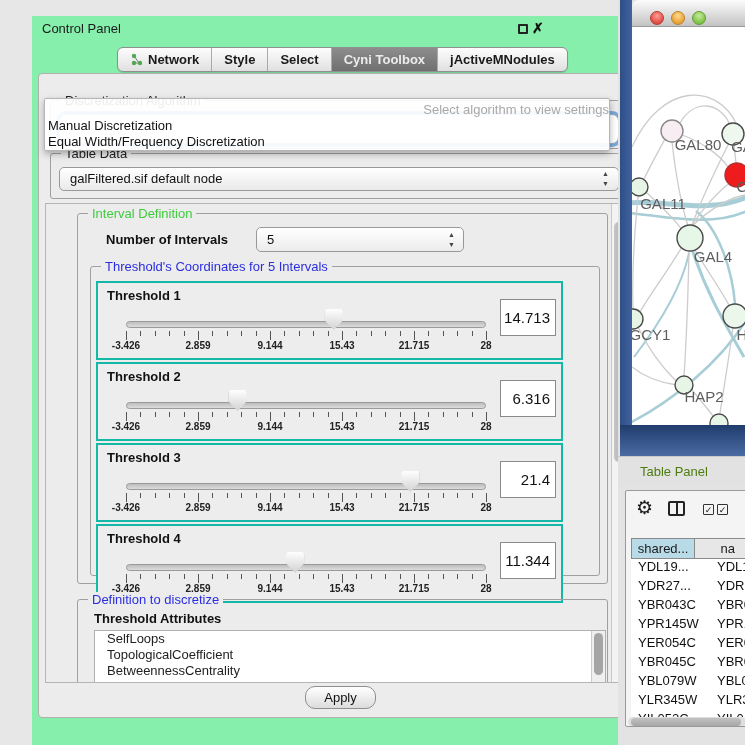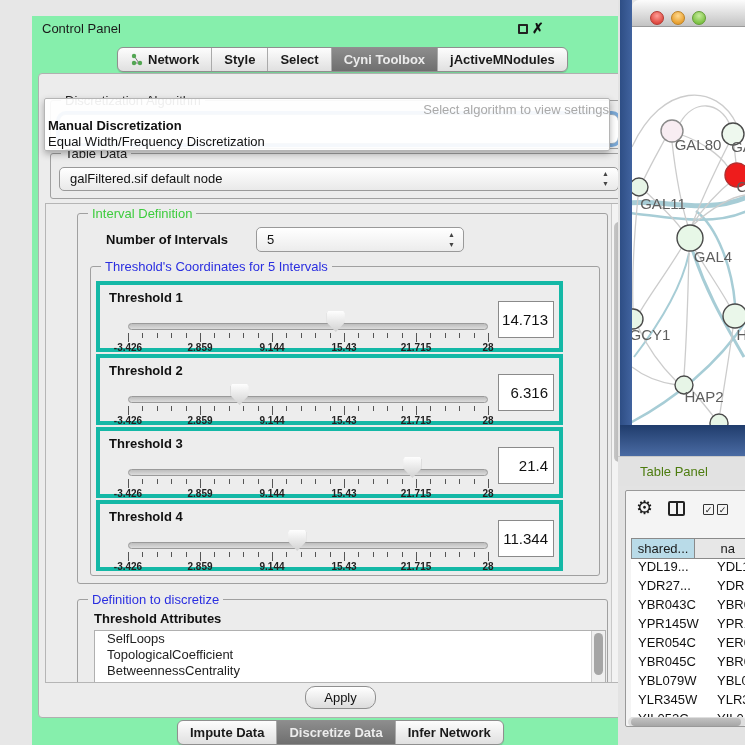--- a/index.html
+++ b/index.html
@@ -36,21 +36,21 @@
   .scrollarea { position:absolute; left:6px; top:129px; width:582px; height:480px; border:1px solid #b5b5b5; background:#ececec; overflow:hidden; }
   .vscroll { position:absolute; right:0; top:0; width:15px; height:478px; background:#f3f3f3; border-left:1px solid #c9c9c9; }
   .vscroll .thumb { position:absolute; left:2px; top:18px; width:10px; height:240px; background:linear-gradient(90deg,#c6c6c6,#adadad); border-radius:6px; }
 
   .g-interval { left:31px; top:9px; width:531px; height:371px; }
   .num-label { position:absolute; left:28px; top:18px; font-size:13px; font-weight:bold; color:#111; }
   .spinner { position:absolute; left:178px; top:13px; width:208px; height:25px; background:linear-gradient(#ffffff,#ececec); border:1px solid #999; border-radius:5px; font-size:13px; line-height:23px; padding-left:10px; color:#111; }
   .spinner .arrows { position:absolute; right:8px; top:2px; font-size:7px; line-height:10px; color:#444; }
 
   .g-thresh { left:12px; top:52px; width:510px; height:310px; }
-  .tbox { position:relative; width:467px; height:71px; margin:0 0 2px 5px; border:4px solid #14b8a6; background:#ededed; }
+  .tbox { position:relative; width:467px; height:79px; margin:0 0 2px 5px; border:2px solid #14b8a6; background:#ededed; }
   .tbox:first-child { margin-top:14px; }
   .t-label { position:absolute; left:9px; top:5px; font-size:13px; font-weight:bold; color:#111; }
   .track { position:absolute; left:28px; top:38px; width:360px; height:7px; background:linear-gradient(#bdbdbd,#dcdcdc); border:1px solid #9a9a9a; border-radius:4px; }
   .thumb-sl { position:absolute; top:26px; width:18px; height:21px; background:linear-gradient(#fefefe,#d2d2d2); clip-path:polygon(8% 0%,92% 0%,100% 12%,100% 55%,50% 100%,0% 55%,0% 12%); filter:drop-shadow(0 0 1px #777); }
   .ticks { position:absolute; left:28px; top:48px; width:360px; height:10px; }
   .tick { position:absolute; top:0; width:1px; background:#555; }
   .tick.minor { height:5px; }
   .tick.major { height:9px; }
   .tlabels { position:absolute; left:28px; top:57px; width:360px; height:12px; }
   .tlabel { position:absolute; transform:translateX(-50%); font-size:10px; font-weight:bold; color:#222; white-space:nowrap; }
@@ -66,21 +66,21 @@
   .apply-row { position:absolute; left:0; top:612px; width:100%; text-align:center; }
   .apply-btn { display:inline-block; padding:3px 18px; font-size:13px; color:#111; background:linear-gradient(#ffffff,#dcdcdc); border:1px solid #8f8f8f; border-radius:10px; }
 
   .bottom-tabbar { position:absolute; left:145px; top:704px; display:inline-flex; border:1px solid #8f8f8f; border-radius:6px; overflow:hidden; background:linear-gradient(#fdfdfd,#e0e0e0); box-shadow:0 1px 1px rgba(0,0,0,.15); }
   .bottom-line { position:absolute; left:0; top:731px; width:618px; height:1px; background:#c6c6c6; }
 
   
   .popup { position:absolute; left:12px; top:82px; width:566px; height:53px; background:rgba(255,255,255,.92); border:1px solid #b5b5b5; border-radius:2px; box-shadow:0 3px 7px rgba(0,0,0,.3); z-index:50; }
   .popup .prompt { margin-top:3px; text-align:right; font-size:13px; color:#a9a9a9; line-height:16px; }
   .popup .item { font-size:13px; line-height:16px; color:#111; padding-left:3px; white-space:nowrap; }
-  .popup .item.b { font-weight:bold; }
+  .popup .item.b { font-weight:normal; }
 
   
   .right { position:absolute; left:618px; top:0; width:127px; height:745px; background:#e3e3e3; }
   .blue-left { position:absolute; left:2px; top:0; width:12px; height:456px; background:linear-gradient(90deg,#2e4e85,#41639f); }
   .net-titlebar { position:absolute; left:14px; top:0; width:113px; height:27px; background:linear-gradient(#fcfcfc,#c3c3c3); border-bottom:1px solid #9a9a9a; border-top-left-radius:7px; }
   .light { position:absolute; top:11px; width:14px; height:14px; border-radius:50%; }
   .light.red { left:18px; background:radial-gradient(circle at 50% 32%,#ff9d96,#df4a41 72%); border:1px solid #b23a33; }
   .light.orange { left:39px; background:radial-gradient(circle at 50% 32%,#ffd98e,#e8a030 72%); border:1px solid #bb8126; }
   .light.green { left:60px; background:radial-gradient(circle at 50% 32%,#c6eb9b,#7cc244 72%); border:1px solid #649c37; }
   .net-canvas { position:absolute; left:14px; top:27px; width:113px; height:398px; background:#fff; overflow:hidden; }
@@ -371,31 +371,20 @@
         <span class="apply-btn">Apply</span>
       </div>
     </div>
 
     <div class="popup">
       <div class="prompt">Select algorithm to view settings</div>
       <div class="item b">Manual Discretization</div>
       <div class="item">Equal Width/Frequency Discretization</div>
     </div>
 
-    <div class="bottom-tabbar">
-      <div class="seg">
-          <span>Impute Data</span>
-        </div>
-      <div class="seg sel">
-          <span>Discretize Data</span>
-        </div>
-      <div class="seg">
-          <span>Infer Network</span>
-        </div>
-    </div>
     <div class="bottom-line"></div>
   </div>
 
   <div class="right">
     <div class="blue-left"></div>
     <div class="net-titlebar">
       <span class="light red"></span>
       <span class="light orange"></span>
       <span class="light green"></span>
     </div>

